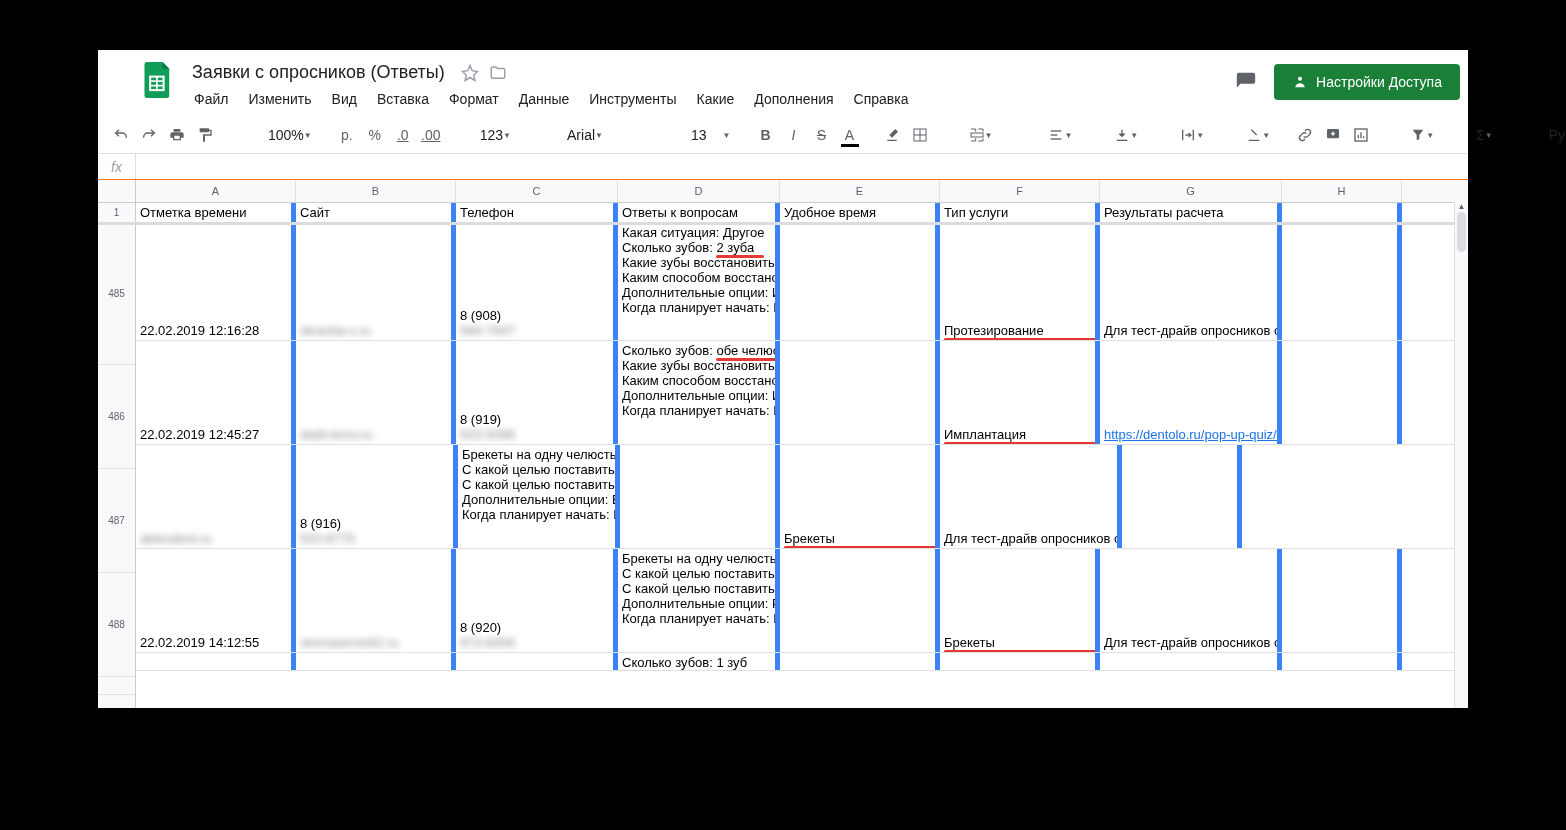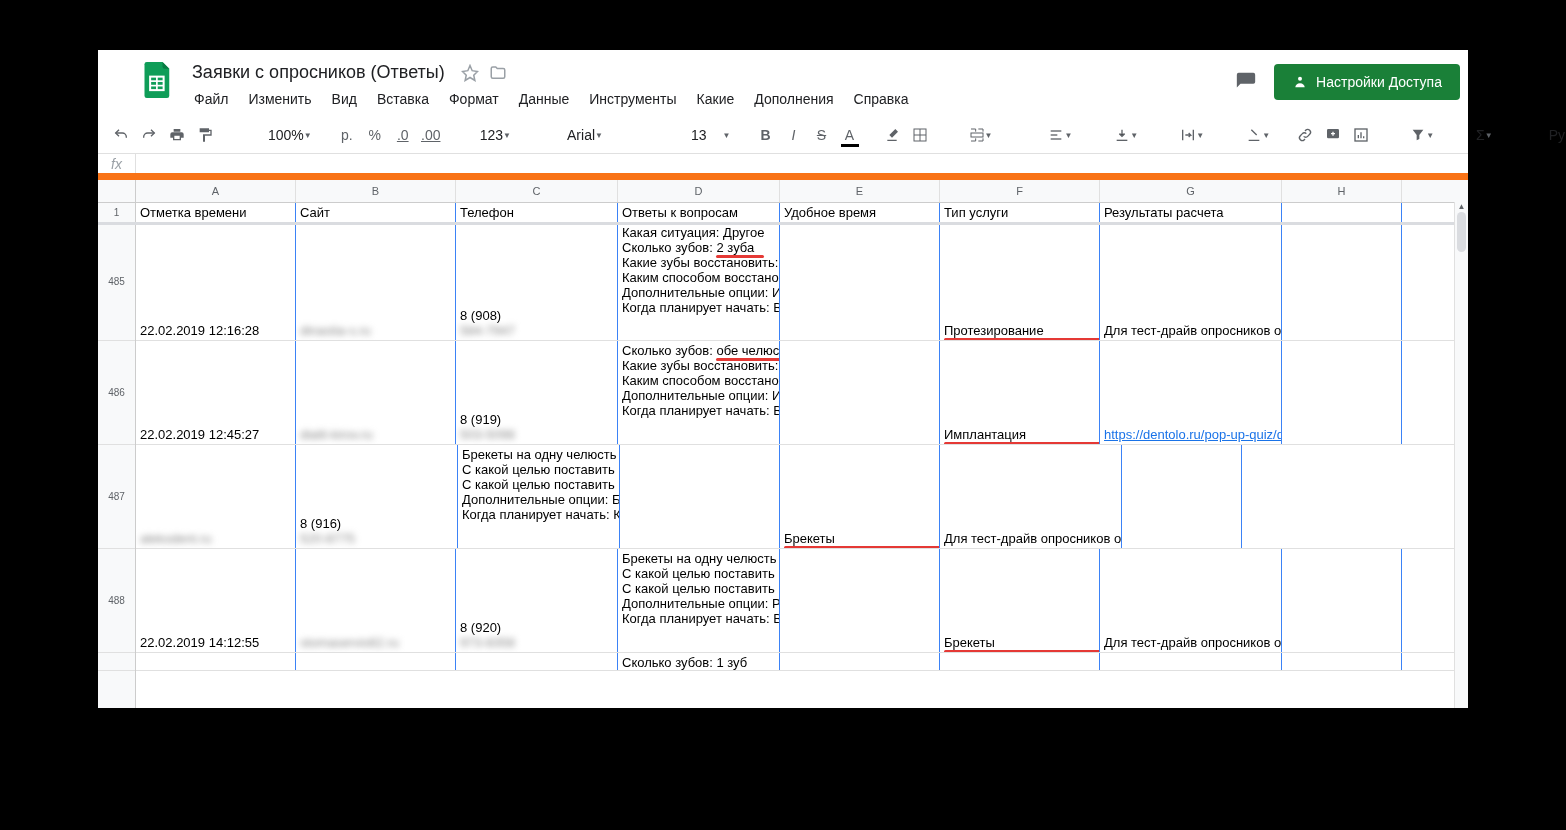--- a/index.html
+++ b/index.html
@@ -27,35 +27,35 @@
 .tb-btn { min-width: 26px; height: 28px; display: flex; align-items: center; justify-content: center; color: #5f6368; cursor: pointer; border-radius: 2px; font-size: 14px; padding: 0 4px; }
 .tb-sep { width: 1px; height: 20px; background: #e0e0e0; margin: 0 6px; }
 .tb-dd { display: flex; align-items: center; padding: 0 6px; cursor: pointer; color: #202124; font-size: 14px; margin-left: 28px; }
 .tb-dd .caret { font-size: 8px; color: #5f6368; }
 .font-sel { min-width: 80px; }
 .collapse { margin-left: auto; }
 .text-color { position: relative; }
 .text-color::after { content: ''; position: absolute; bottom: 2px; left: 4px; right: 4px; height: 3px; background: #000; }
 
 
-.fx-bar { display: flex; align-items: center; border-bottom: 7px solid #f97316; height: 26px; }
+.fx-bar { display: flex; align-items: center; border-bottom: 1px solid #f97316; height: 26px; }
 .fx-label { width: 38px; text-align: center; font-style: italic; color: #9aa0a6; font-size: 14px; border-right: 1px solid #e0e0e0; height: 100%; display: flex; align-items: center; justify-content: center; }
 .fx-input { flex: 1; border: none; outline: none; padding: 0 8px; font-size: 13px; }
 
 
 .grid-wrap { flex: 1; overflow: hidden; position: relative; }
 .col-headers { display: flex; background: #f8f9fa; border-bottom: 1px solid #ccc; }
 .row-hdr-spacer { width: 38px; border-right: 1px solid #ccc; background: #f8f9fa; height: 22px; }
 .col-hdr { text-align: center; font-size: 11px; color: #5f6368; border-right: 1px solid #e0e0e0; height: 22px; line-height: 22px; background: #f8f9fa; }
 .grid-body { display: flex; height: calc(100% - 22px); }
 .row-nums { width: 38px; background: #f8f9fa; border-right: 1px solid #ccc; }
 .row-num { font-size: 10px; color: #5f6368; text-align: center; border-bottom: 1px solid #e0e0e0; display: flex; align-items: center; justify-content: center; }
 .cells { flex: 1; position: relative; }
 .data-row { display: flex; border-bottom: 1px solid #e0e0e0; }
-.cell { font-size: 13px; color: #000; border-right: 1px solid #3b82f6; padding: 2px 4px; overflow: hidden; display: flex; flex-direction: column; justify-content: flex-end; }
+.cell { font-size: 13px; color: #000; border-right: 5px solid #3b82f6; padding: 2px 4px; overflow: hidden; display: flex; flex-direction: column; justify-content: flex-end; }
 .cell.top { justify-content: flex-start; }
 .blurred { filter: blur(3px); color: #888; }
 .link { color: #1a73e8; text-decoration: underline; cursor: pointer; }
 .underline-red { position: relative; display: inline-block; }
 .underline-red::after { content: ''; position: absolute; left: 0; right: -10px; bottom: -3px; height: 3px; background: #e53935; border-radius: 2px; }
 .c-A { width: 160px; }
 .c-B { width: 160px; }
 .c-C { width: 162px; }
 .c-D { width: 162px; }
 .c-E { width: 160px; }
@@ -284,21 +284,21 @@
       <div class="col-hdr c-D">D</div>
       <div class="col-hdr c-E">E</div>
       <div class="col-hdr c-F">F</div>
       <div class="col-hdr c-G">G</div>
       <div class="col-hdr c-H">H</div>
     </div>
     <div class="freeze-line"></div>
     <div class="grid-body">
       <div class="row-nums" id="row-nums">
             <div class="row-num" style="height: 20px;">1</div>
-            <div class="row-num" style="height: 118px;">485</div>
+            <div class="row-num" style="height: 142px;">485</div>
             <div class="row-num" style="height: 104px;">486</div>
             <div class="row-num" style="height: 104px;">487</div>
             <div class="row-num" style="height: 104px;">488</div>
             <div class="row-num" style="height: 18px;"></div>
           </div>
       <div class="cells" id="cells">
             <div class="data-row" style="height: 20px;">
               <div class="cell c-A">Отметка времени</div>
               <div class="cell c-B">Сайт</div>
               <div class="cell c-C">Телефон</div>

